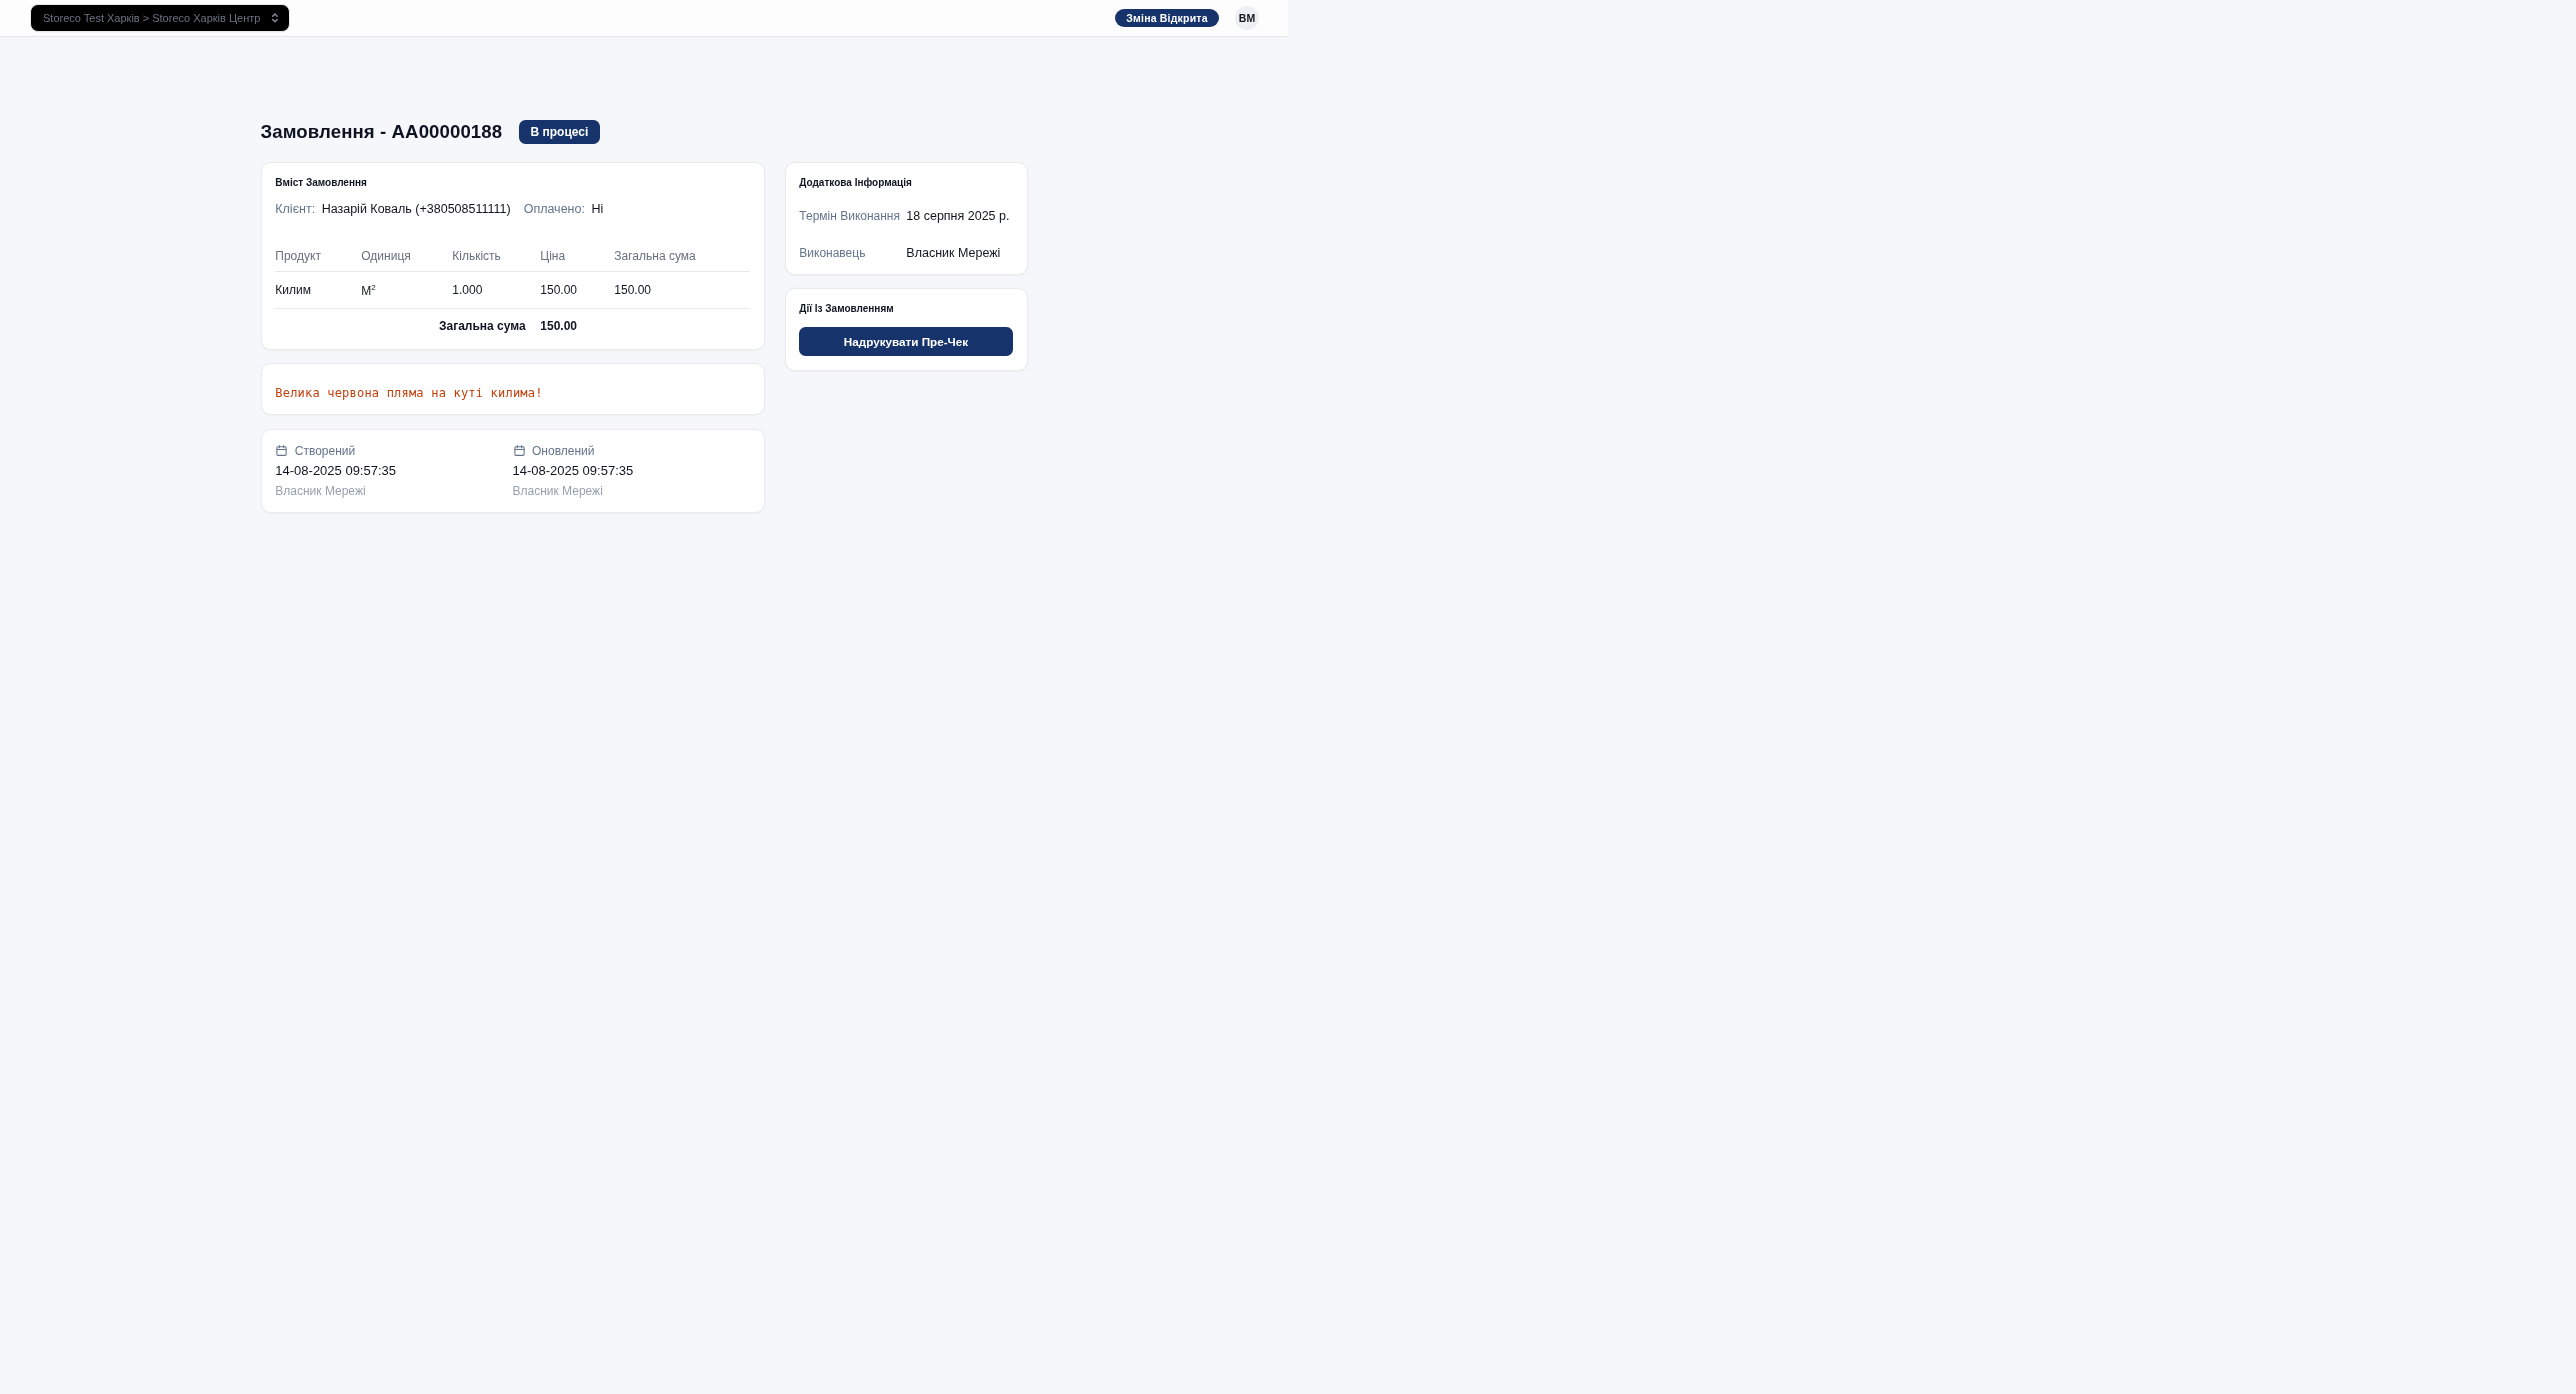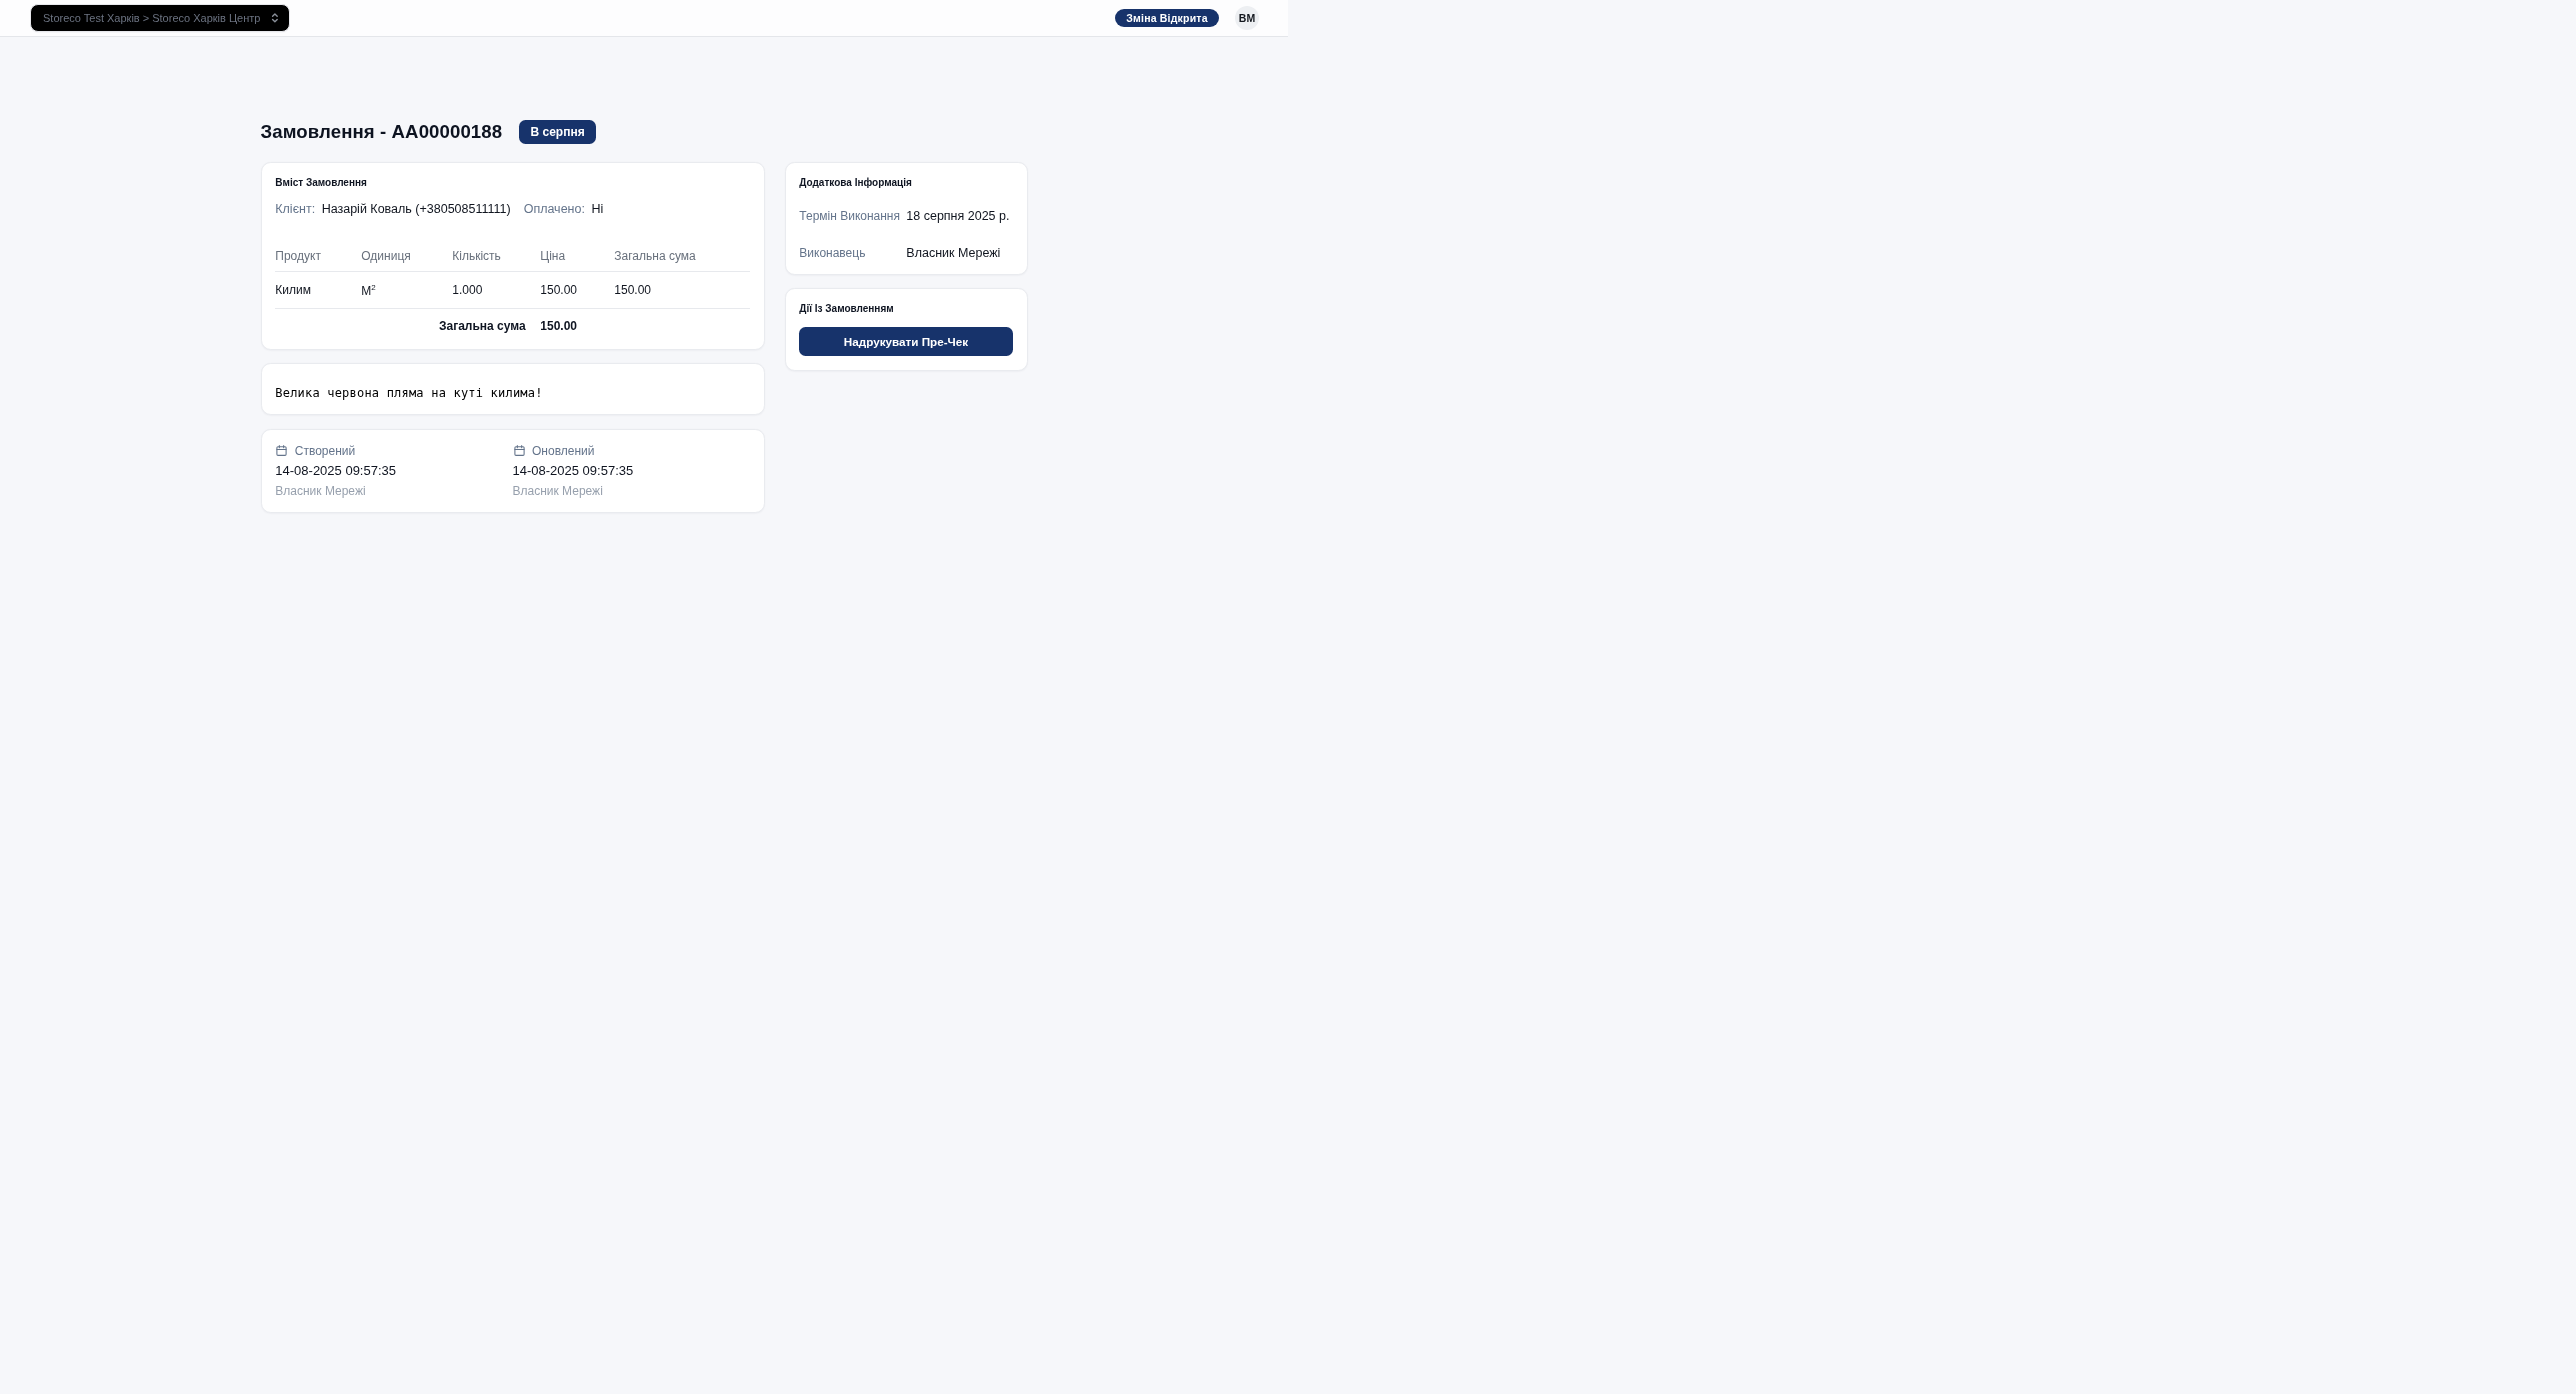--- a/index.html
+++ b/index.html
@@ -75,21 +75,21 @@
 
   
   .comment-head { display:flex; align-items:center; margin-top:-3.2px; }
   .red-box {
     width:44px; height:37px; border:3.2px solid var(--red);
     display:flex; align-items:center; justify-content:center;
     margin-left:-2.4px; background:transparent;
   }
   .comment-text {
     margin-top:8px; font-family:"DejaVu Sans Mono", monospace;
-    font-size:12px; color:#000000; letter-spacing:0.2px;
+    font-size:12px; color:#c2410c; letter-spacing:0.2px;
   }
 
   
   .dates-grid { display:grid; grid-template-columns:1fr 1fr; }
   .date-label { display:flex; align-items:center; gap:6.5px; color:#64748b; font-size:12px; }
   .date-value { margin-top:5.7px; font-size:13px; color:#0f1420; }
   .date-author { margin-top:5.7px; font-size:12px; color:#97a0ad; }
 
   
   .info-rows { margin-top:21px; display:grid; grid-template-columns:107px 1fr; row-gap:23.5px; font-size:12px; }
@@ -136,21 +136,21 @@
       <span class="shift-badge">Зміна Відкрита</span>
       <div class="avatar">ВМ</div>
     </div>
   </header>
 
   <main class="content">
     <div class="container">
 
       <div class="page-head">
         <h1>Замовлення - AA00000188</h1>
-        <span class="status-badge">В серпня</span>
+        <span class="status-badge">В процесі</span>
       </div>
 
       <div class="columns">
         <div class="col-left">
 
           <section class="card">
             <h2>Вміст Замовлення</h2>
             <div class="client-line">
               <span class="lbl">Клієнт:</span>
               <span class="gap"></span>

